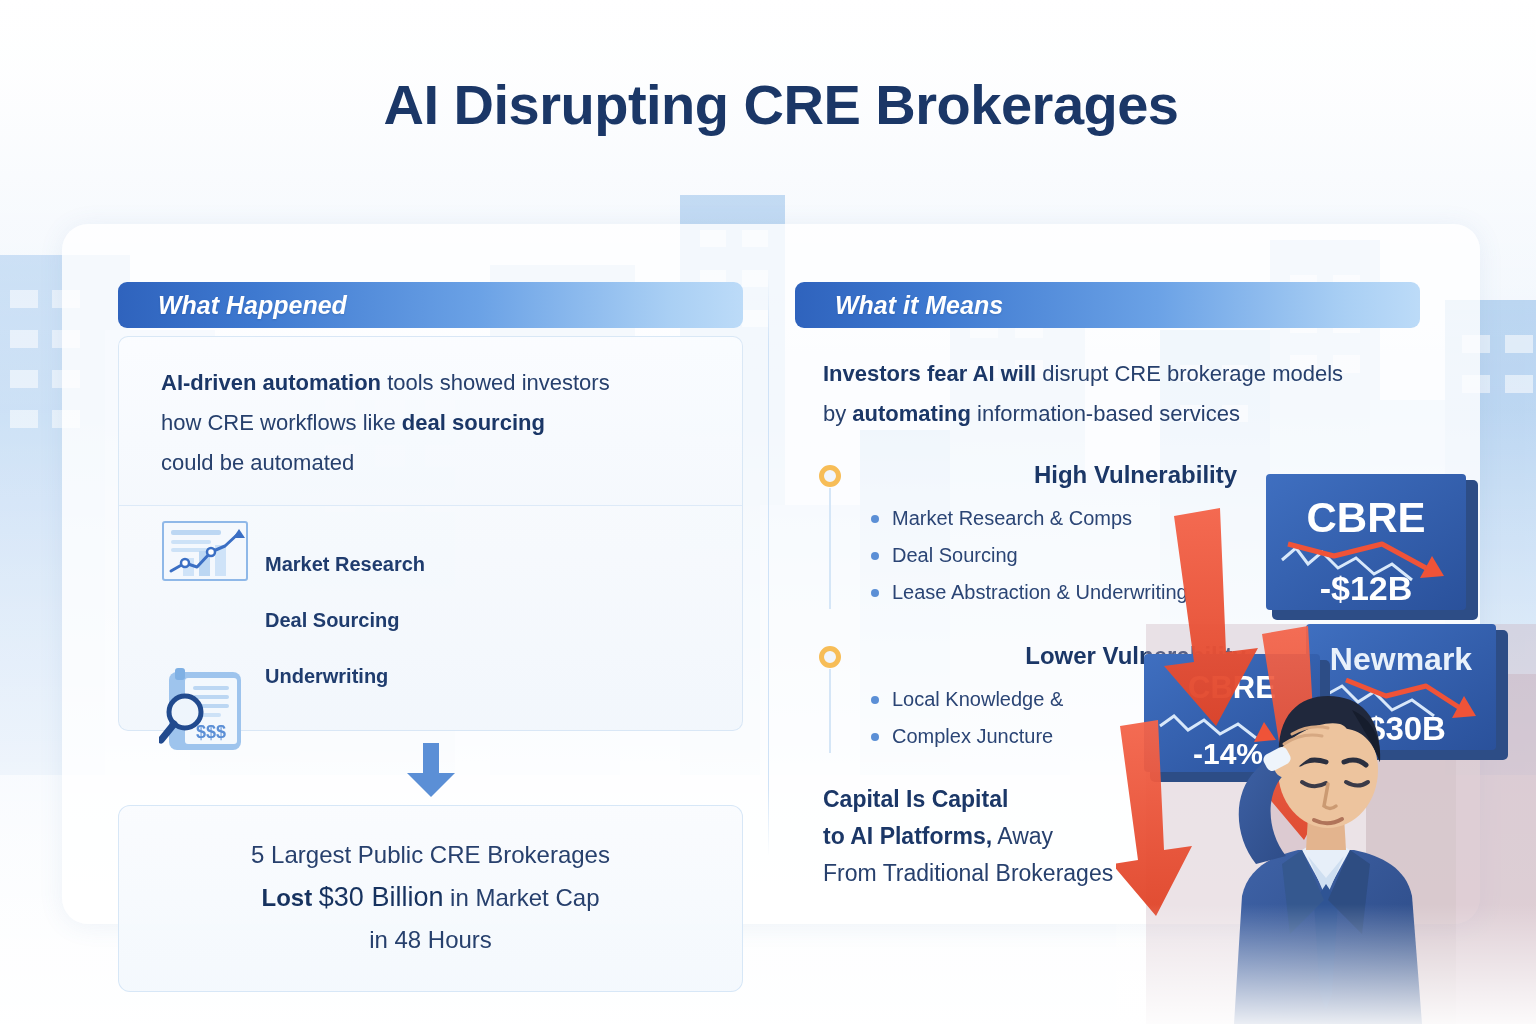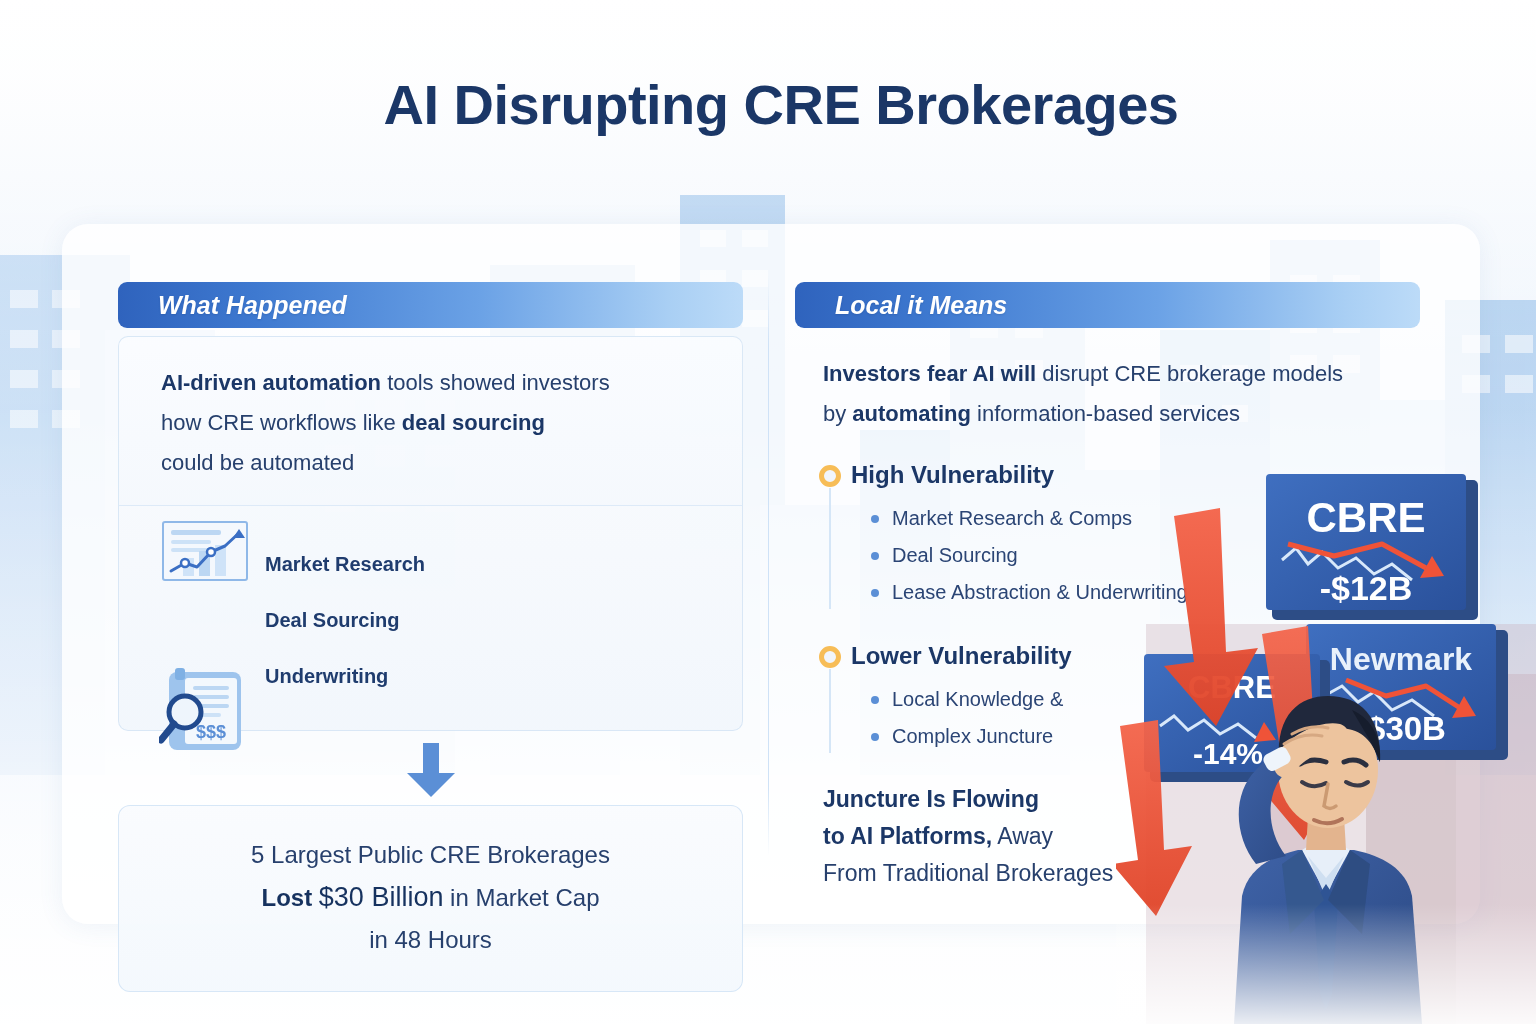--- a/index.html
+++ b/index.html
@@ -151,21 +151,21 @@
   }
   .loss-line b { font-weight: bold; color: #16325f; }
   .loss-big { font-size: 27px; font-weight: normal; color: #16325f; }
 
   
   #right-intro {
     margin-top: 22px;
     padding: 4px 0 0 28px;
   }
 
-  .vuln-group { position: relative; padding-left: 56px; margin-top: 26px; }
+  .vuln-group { position: relative; padding-left: 56px; margin-top: 26px; text-align: center; }
   .vuln-group.second { margin-top: 30px; }
   .vuln-ring {
     position: absolute;
     left: 24px; top: 5px;
     width: 12px; height: 12px;
     border-radius: 50%;
     background: #f1f5fb;
     border: 5px solid #f7bd57;
     box-sizing: content-box;
   }
@@ -391,21 +391,21 @@
       <div class="loss-line">
         <b>Lost </b><span class="loss-big">$30 Billion</span><span> in Market Cap</span>
       </div>
       <div class="loss-line">in 48 Hours</div>
     </div>
   </div>
 
   <div class="col" id="col-right">
 
     <div class="panel-header">
-      <span>Local it Means</span>
+      <span>What it Means</span>
     </div>
 
     <div id="right-intro">
       <div class="body-line">
         <b>Investors fear AI will</b><span> disrupt CRE brokerage models</span>
       </div>
       <div class="body-line">
         <span>by </span><b>automating</b><span> information-based services</span>
       </div>
     </div>
@@ -437,21 +437,21 @@
         <span>Local Knowledge &amp;</span>
       </div>
       <div class="sub-item">
         <span class="sub-dot"></span>
         <span>Complex Juncture</span>
       </div>
     </div>
 
     <div id="capital-block">
       <div class="cap-line">
-        <b>Juncture Is Flowing</b>
+        <b>Capital Is Capital</b>
       </div>
       <div class="cap-line">
         <b>to AI Platforms,</b><span> Away</span>
       </div>
       <div class="cap-line">From Traditional Brokerages</div>
     </div>
   </div>
 
   <div id="illustration">
     <svg viewBox="0 0 420 560" xmlns="http://www.w3.org/2000/svg">

